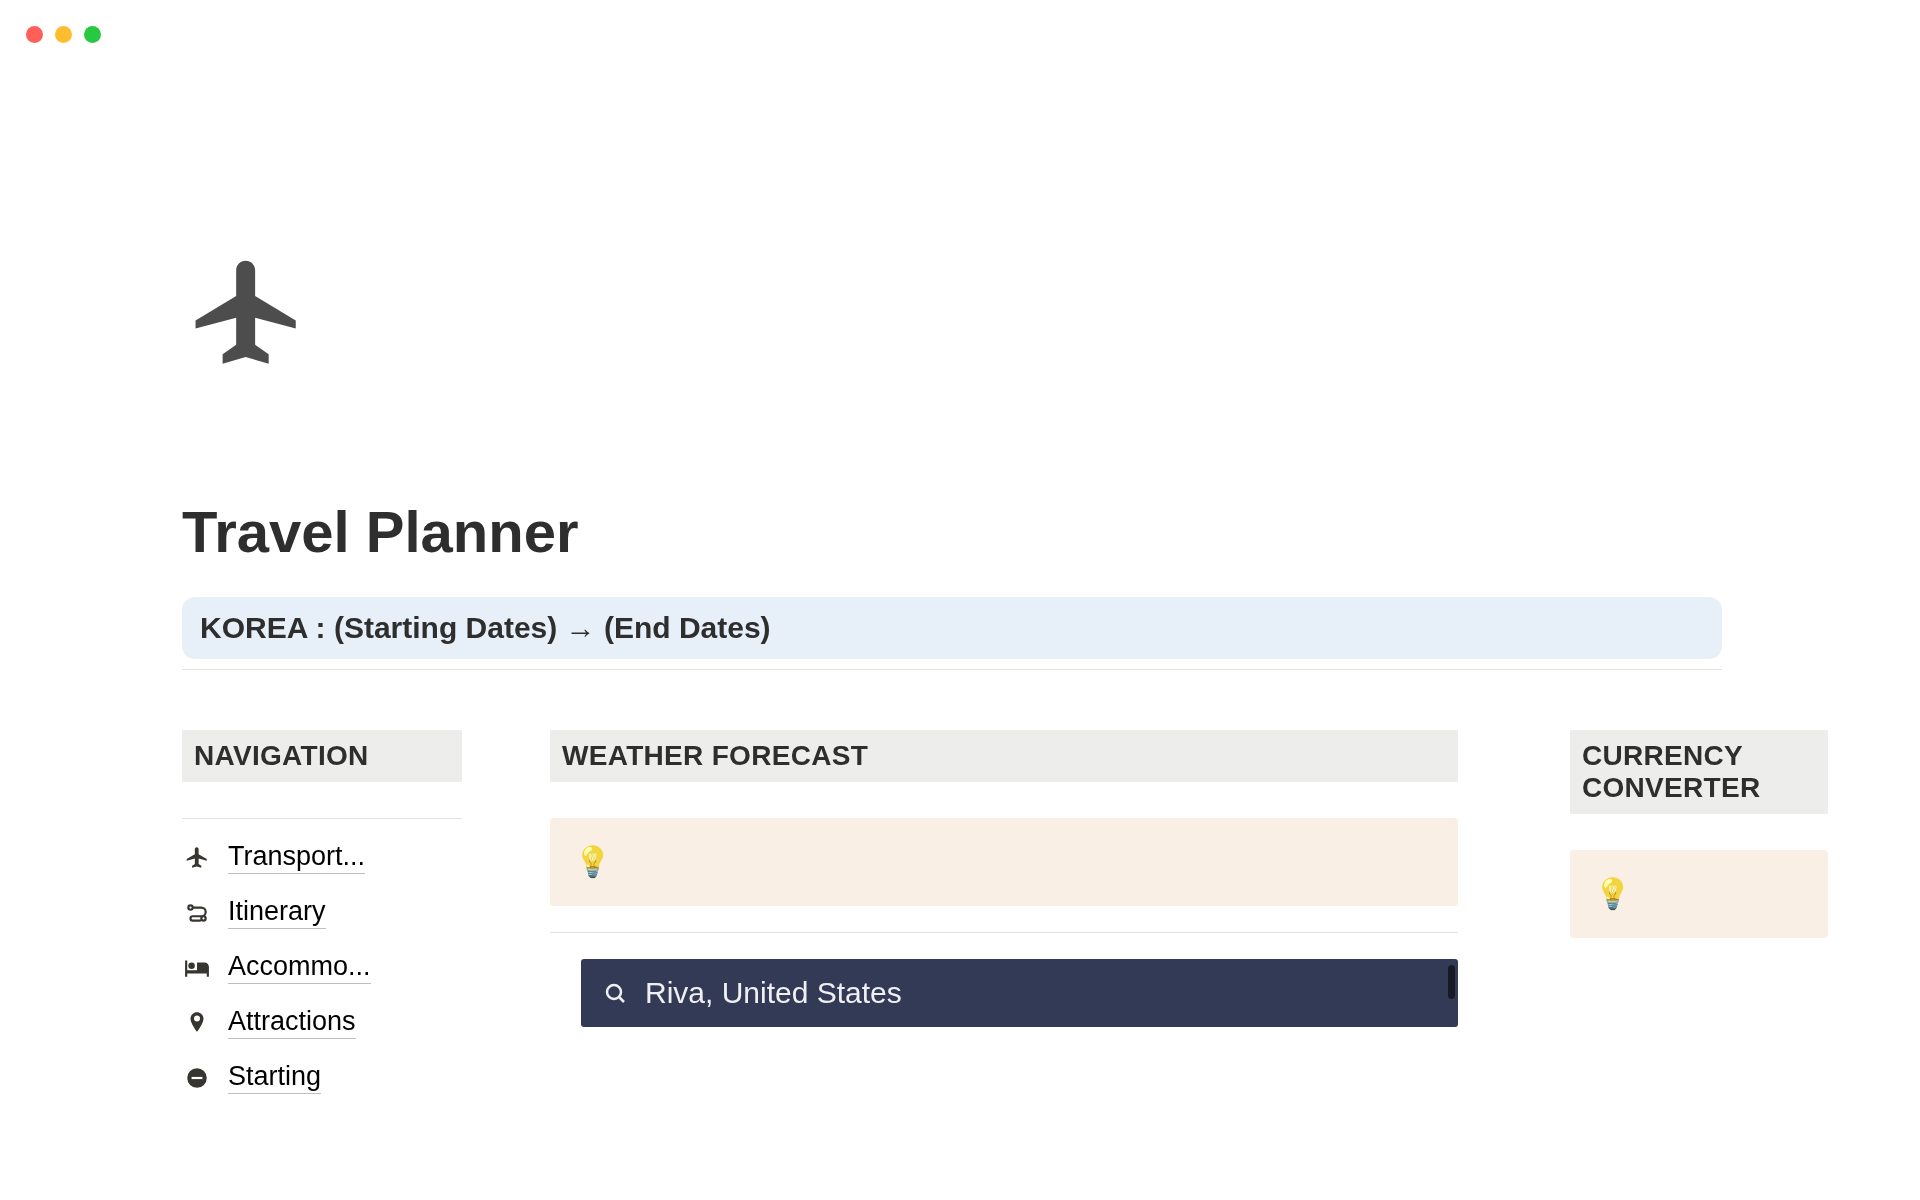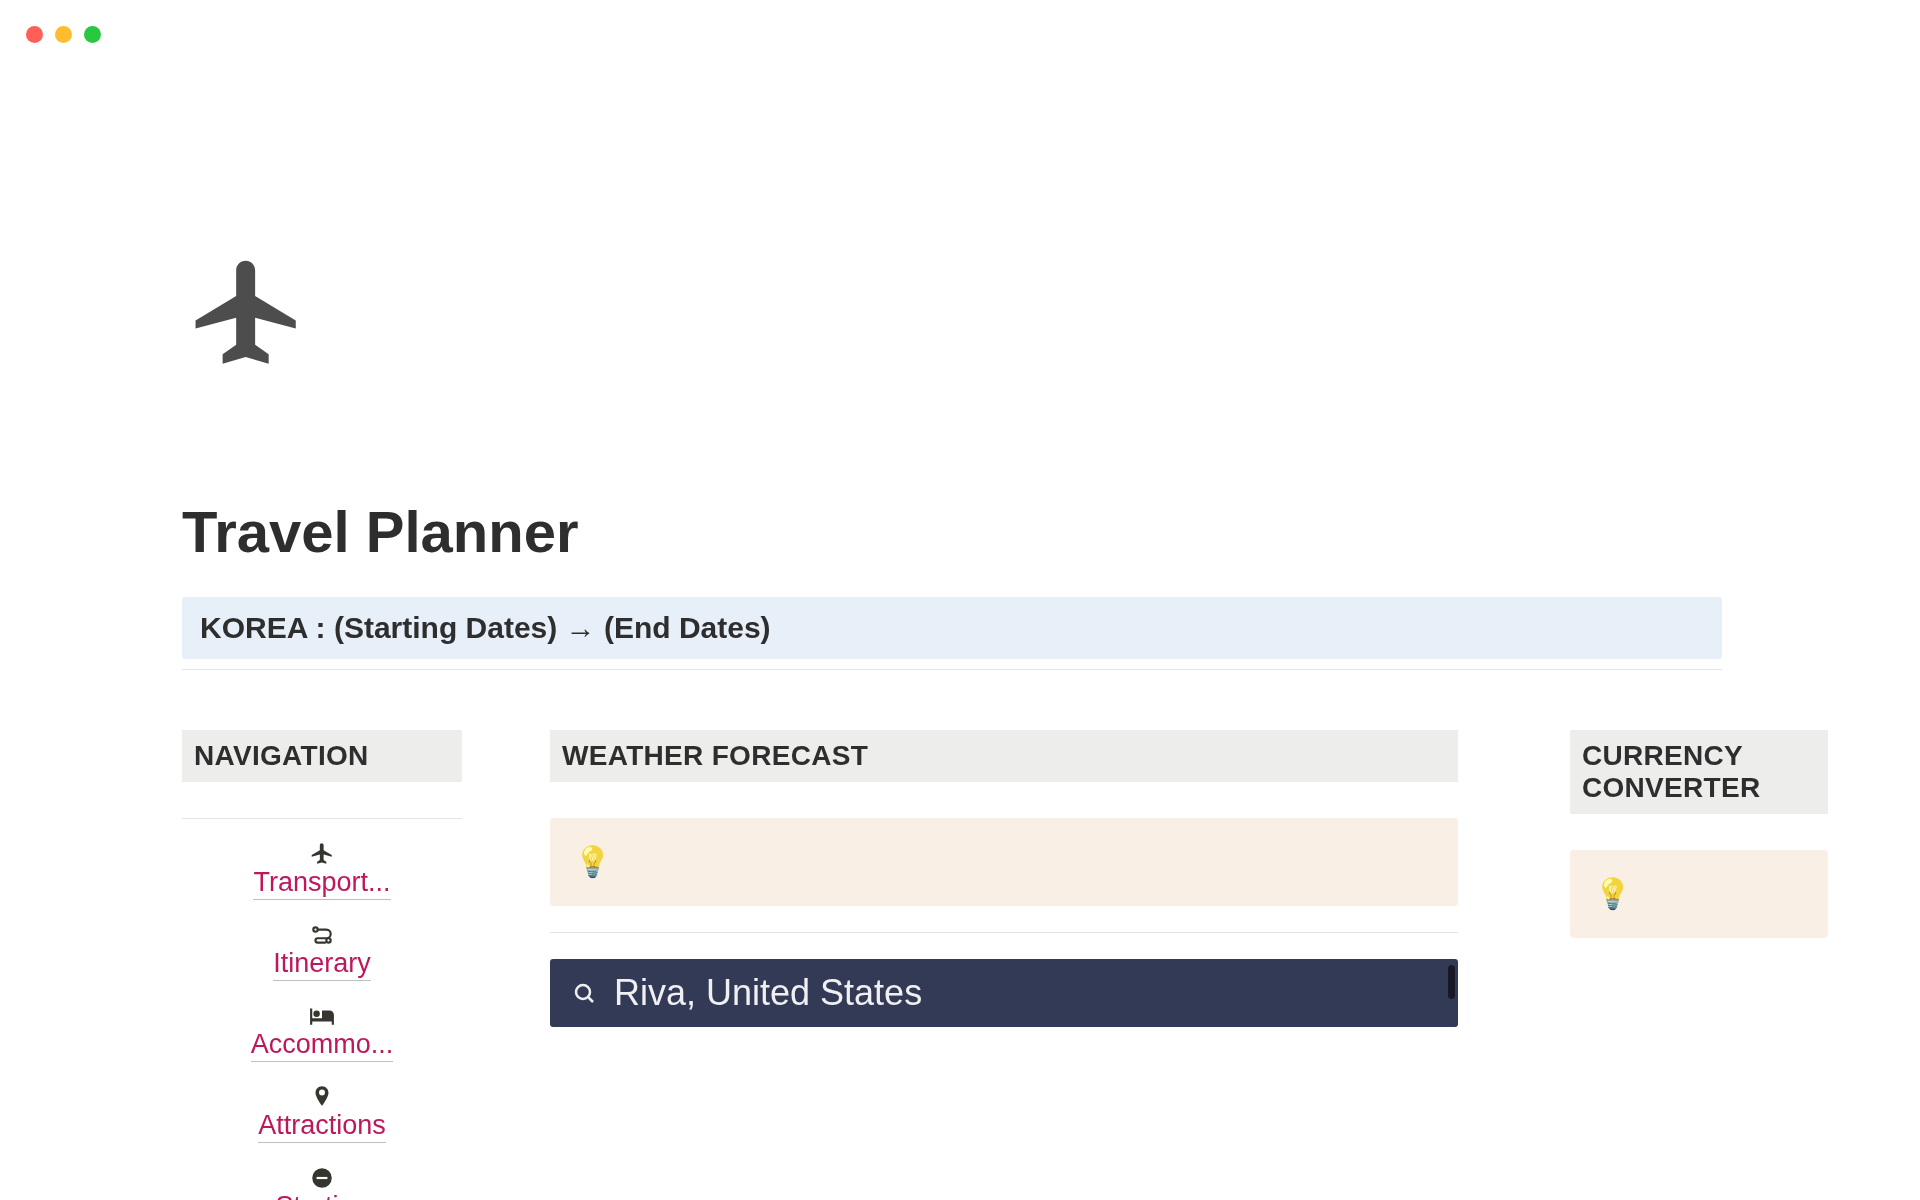--- a/index.html
+++ b/index.html
@@ -49,21 +49,21 @@
     color: #2e2e2e;
     margin-bottom: 32px;
   }
 
   .date-banner {
     background: #E7F0F8;
     padding: 14px 18px;
     font-size: 30px;
     font-weight: 600;
     color: #2e2e2e;
-    border-radius: 3px;
+    border-radius: 13px;
     margin-bottom: 10px;
   }
   .hr {
     border: none;
     border-top: 1.5px solid #e3e3e1;
     margin-bottom: 60px;
   }
 
   .cols {
     display: flex;
@@ -84,21 +84,21 @@
     margin-bottom: 36px;
     letter-spacing: 0.3px;
   }
 
   .nav-hr {
     border:none; border-top:1.5px solid #e3e3e1;
     margin: 8px 0 22px 0;
   }
 
   .nav-list { list-style:none; display:flex; flex-direction:column; gap:22px; }
-  .nav-item { display:flex; align-items:center; gap:0; font-size:27px; color:#be185d; cursor:pointer;flex-direction:column; }
+  .nav-item { display:flex; align-items:center; gap:16px; font-size:27px; color:#000000; cursor:pointer; }
   .nav-item .label { border-bottom: 1.5px solid #bfbfbb; padding-bottom:1px; white-space:nowrap; overflow:hidden; text-overflow:ellipsis; max-width: 200px; }
   .nav-item .ico { width:30px; display:flex; justify-content:center; align-items:center; }
   .nav-item .ico svg { width:26px; height:26px; fill:#37352F; }
 
   .callout {
     background: #FAEFE5;
     border-radius: 4px;
     padding: 22px 24px;
     display:flex;
     gap: 22px;
@@ -116,22 +116,23 @@
 
   .weather-search {
     background: #333A56;
     border-radius: 3px;
     height: 68px;
     display:flex;
     align-items:center;
     gap:18px;
     padding: 0 22px;
     color:#F0F0F3;
-    font-size:36px;
+    font-size:30px;
     position: relative;
+    margin-left: 31px;
   }
   .weather-search .scroll-thumb{
     position:absolute; right:3px; top:6px; bottom:28px; width:7px;
     background: rgba(0,0,0,0.55); border-radius:4px;
   }
   .weather-search svg { width:24px; height:24px; fill:none; stroke:#F0F0F3; stroke-width:2.5; }
 
   .side .callout { font-size:26px; }
 </style>
 </head>

